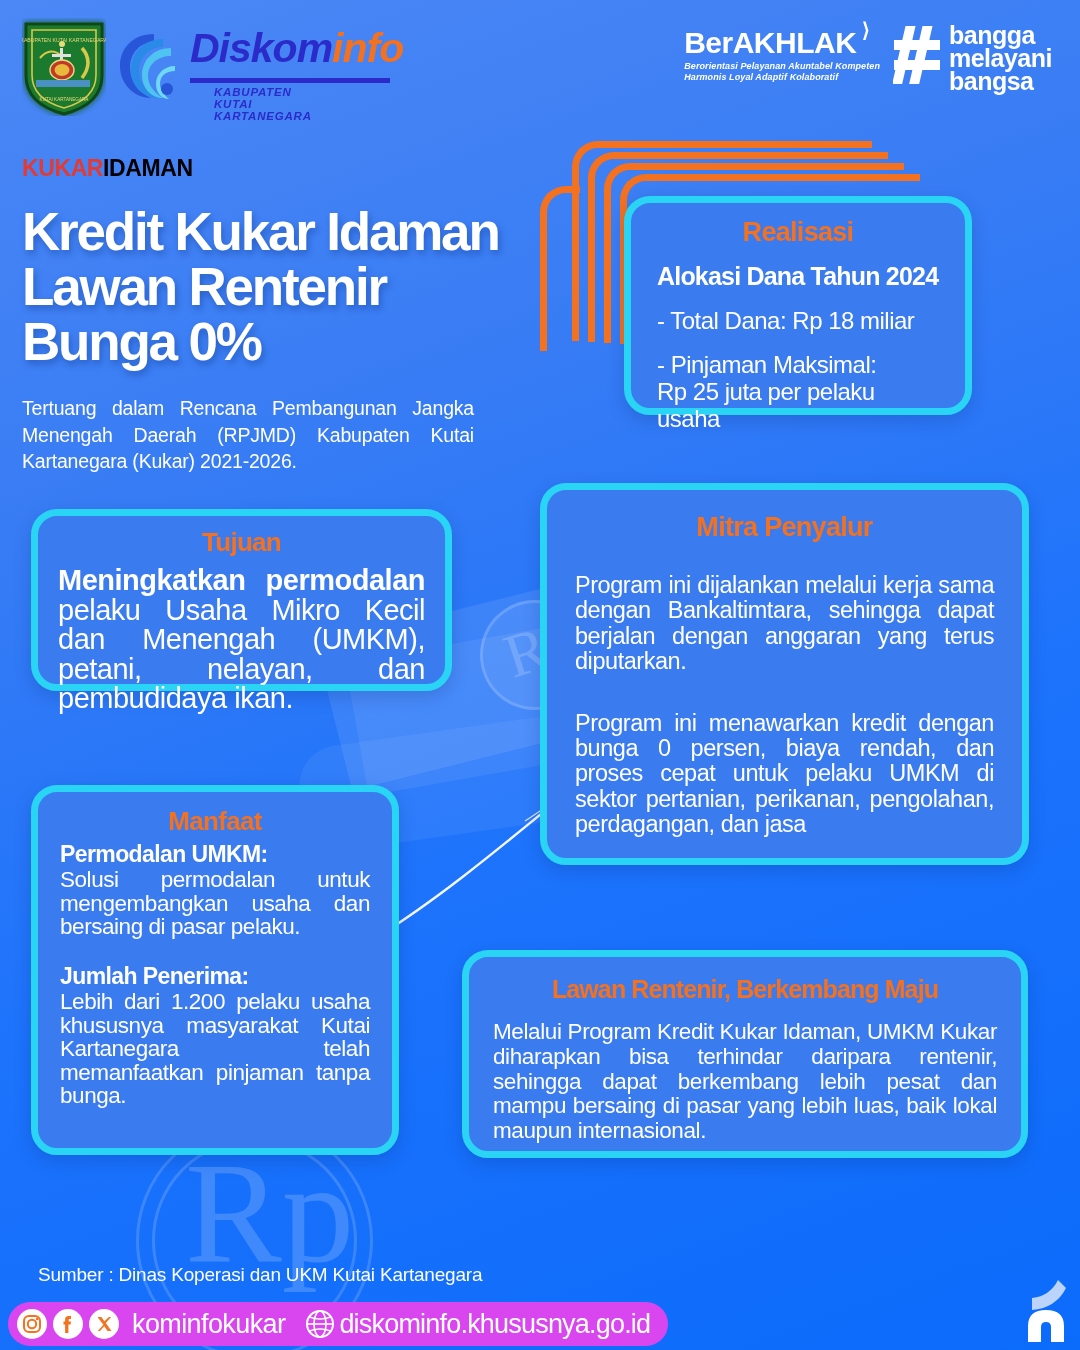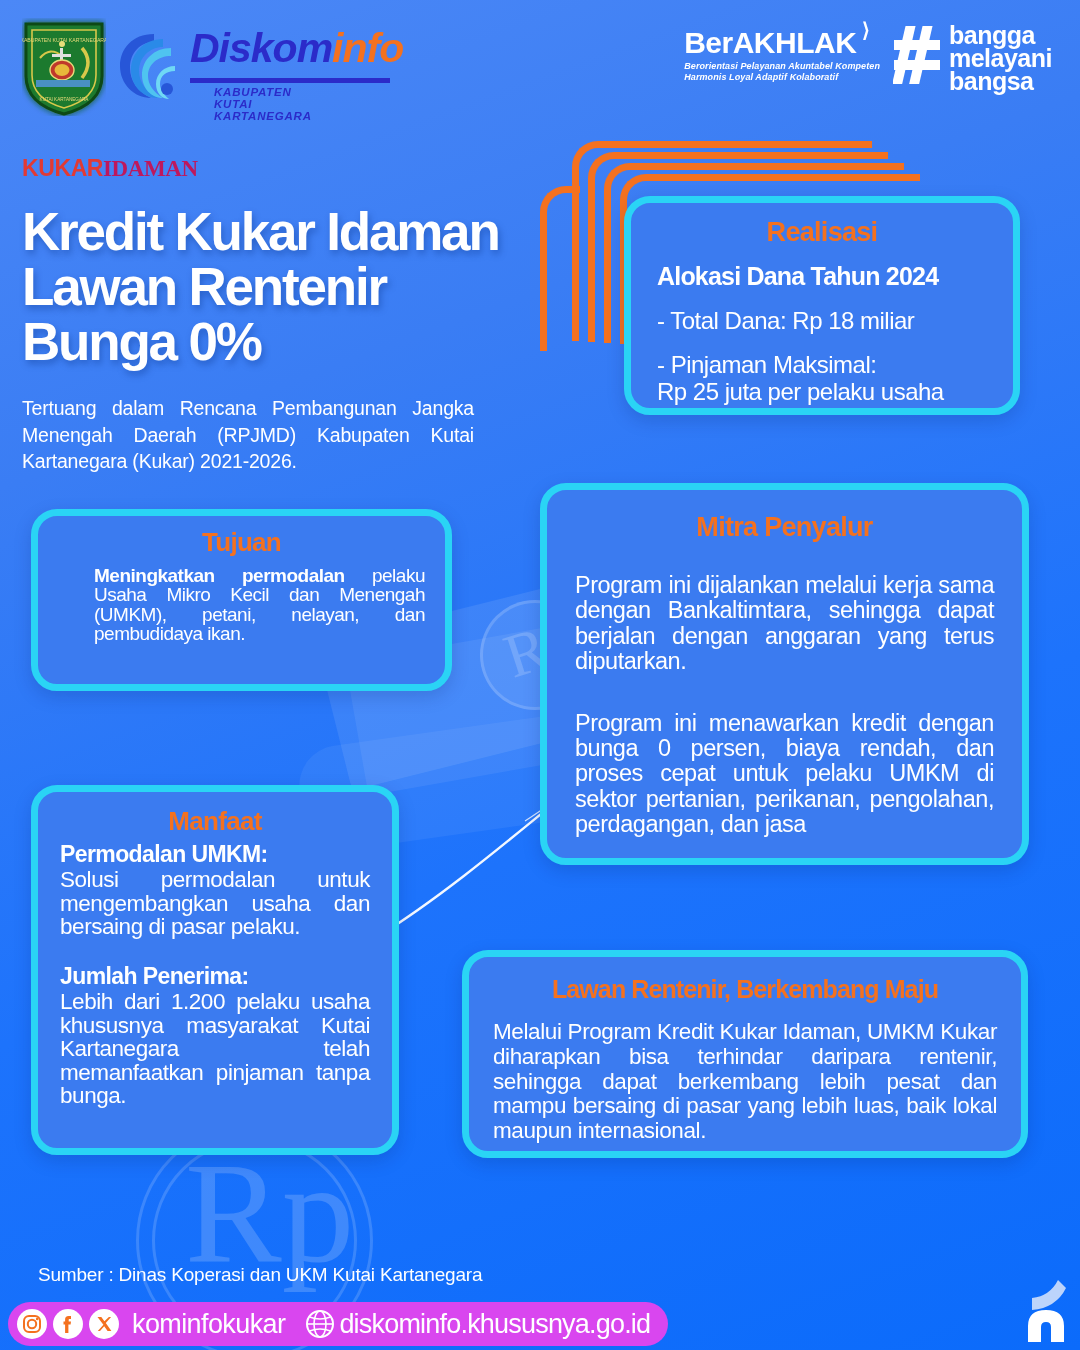--- a/index.html
+++ b/index.html
@@ -81,21 +81,21 @@
   }
 
   .bangga { position:absolute; right:28px; top:24px; display:flex; align-items:flex-start; gap:8px;}
   .bangga .hash { width:48px; height:62px; }
   .bangga .lines { font-size:25px; font-weight:bold; line-height:.92; color:#fff; letter-spacing:-.5px;}
 
   
   .hero { position:absolute; left:22px; top:155px; width:520px; }
   .eyebrow { font-size:23px; font-weight:bold; letter-spacing:-.4px; }
   .eyebrow .red { color:#e23a34; }
-  .eyebrow .wht { color:#be185d;font-family:Liberation Serif, serif; }
+  .eyebrow .wht { color:#000000; }
 
   .hero-title {
     margin-top:22px;
     font-size:53px; font-weight:bold; line-height:1.04;
     letter-spacing:-2.2px;
     text-shadow:2px 4px 7px rgba(0,40,120,.35);
   }
   .hero-sub {
     margin-top:26px;
     font-size:19.5px; line-height:1.35;
@@ -111,29 +111,29 @@
     background:#3b7bf0;
     box-shadow:0 6px 18px rgba(0,30,100,.18);
   }
   .card-title {
     text-align:center; color:#f4711f; font-weight:bold;
     letter-spacing:-.7px;
   }
   .card p { text-align:justify; letter-spacing:-.2px; }
 
   
-  #card-realisasi { left:624px; top:196px; width:396px; height:219px; padding:14px 26px 0; }
+  #card-realisasi { left:624px; top:196px; width:348px; height:219px; padding:14px 26px 0; }
   #card-realisasi .card-title { font-size:27px; margin-bottom:14px; }
   #card-realisasi .bold-line { font-size:25px; font-weight:bold; letter-spacing:-.8px; }
   #card-realisasi .item { font-size:24px; margin-top:17px; line-height:1.12; letter-spacing:-.5px; }
 
   
   #card-tujuan { left:31px; top:509px; width:421px; height:182px; padding:11px 20px 0; }
   #card-tujuan .card-title { font-size:26px; margin-bottom:8px; }
-  #card-tujuan p { font-size:19px; line-height:1.02; letter-spacing:-.5px;margin-left:36px; }
+  #card-tujuan p { font-size:29px; line-height:1.02; letter-spacing:-.5px; }
   #card-tujuan p b { font-weight:bold; }
 
   
   #card-mitra { left:540px; top:483px; width:489px; height:382px; padding:22px 28px 0; }
   #card-mitra .card-title { font-size:27px; margin-bottom:30px; }
   #card-mitra p { font-size:23.5px; line-height:1.08; letter-spacing:-.45px; }
   #card-mitra p + p { margin-top:36px; }
 
   
   #card-manfaat { left:31px; top:785px; width:368px; height:370px; padding:14px 22px 0; }

